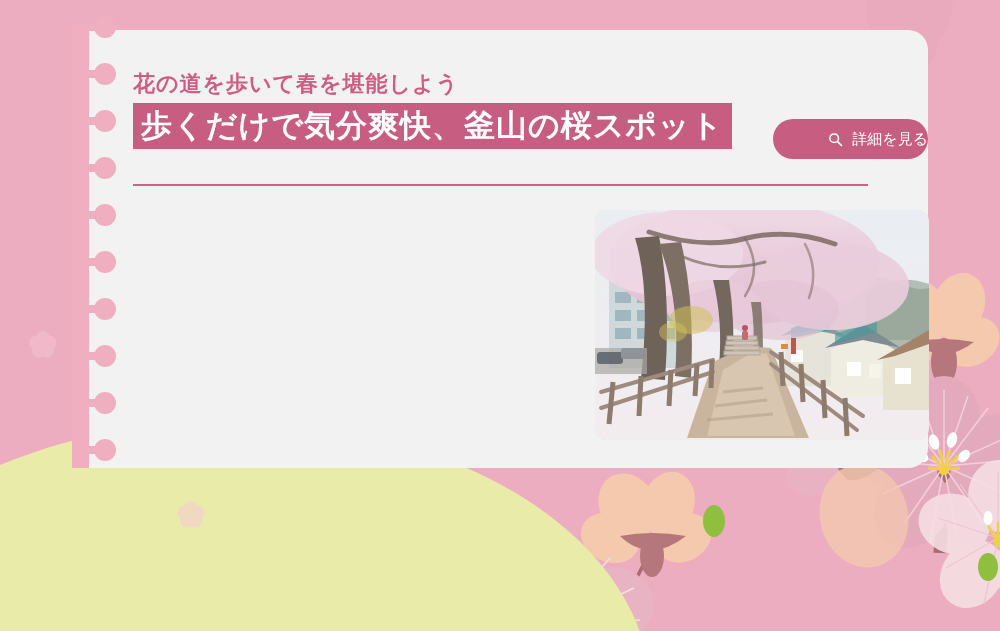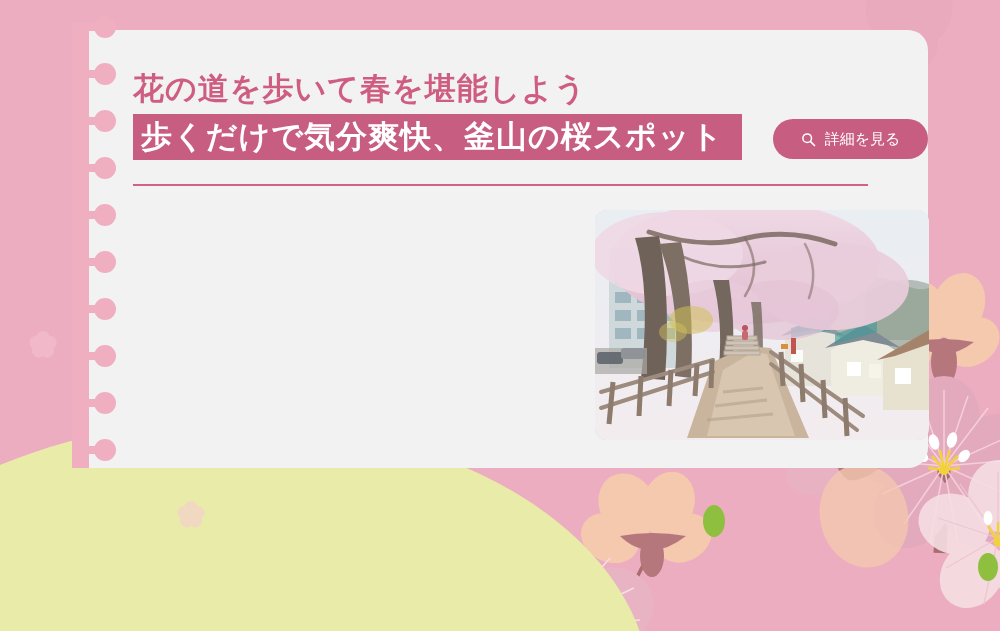--- a/index.html
+++ b/index.html
@@ -93,54 +93,54 @@
 
   .card-inner {
     position: absolute;
     left: 61px; top: 0;
     width: 795px; height: 100%;
   }
 
   
   .title-block { position: absolute; left: 0; top: 40px; }
   .title-line1 {
-    font-size: 31px;
+    font-size: 22px;
     font-weight: bold;
     color: #ce5d81;
     letter-spacing: 1px;
     line-height: 1.25;
     white-space: nowrap;
   }
   .title-line2 {
     display: inline-block;
     margin-top: 5px;
     background: #c75d80;
     color: #ffffff;
     font-size: 31px;
     font-weight: bold;
     letter-spacing: 1px;
     line-height: 1.28;
-    padding: 3px 18px 4px 8px;
+    padding: 3px 8px 4px 8px;
     white-space: nowrap;
   }
 
   
   .detail-btn {
     position: absolute;
     right: 0; top: 89px;
     width: 155px; height: 40px;
     background: #c75d80;
     border: none;
     border-radius: 20px;
     color: #fff;
     font-size: 15px;
     font-family: inherit;
     display: flex;
     align-items: center;
-    justify-content: center;
+    justify-content: flex-end;
     gap: 9px;
     cursor: pointer;
   }
   .detail-btn .mag { width: 15px; height: 15px; flex: 0 0 auto; }
 
   
   .divider {
     position: absolute;
     left: 0; top: 154px;
     width: 735px; height: 2px;

